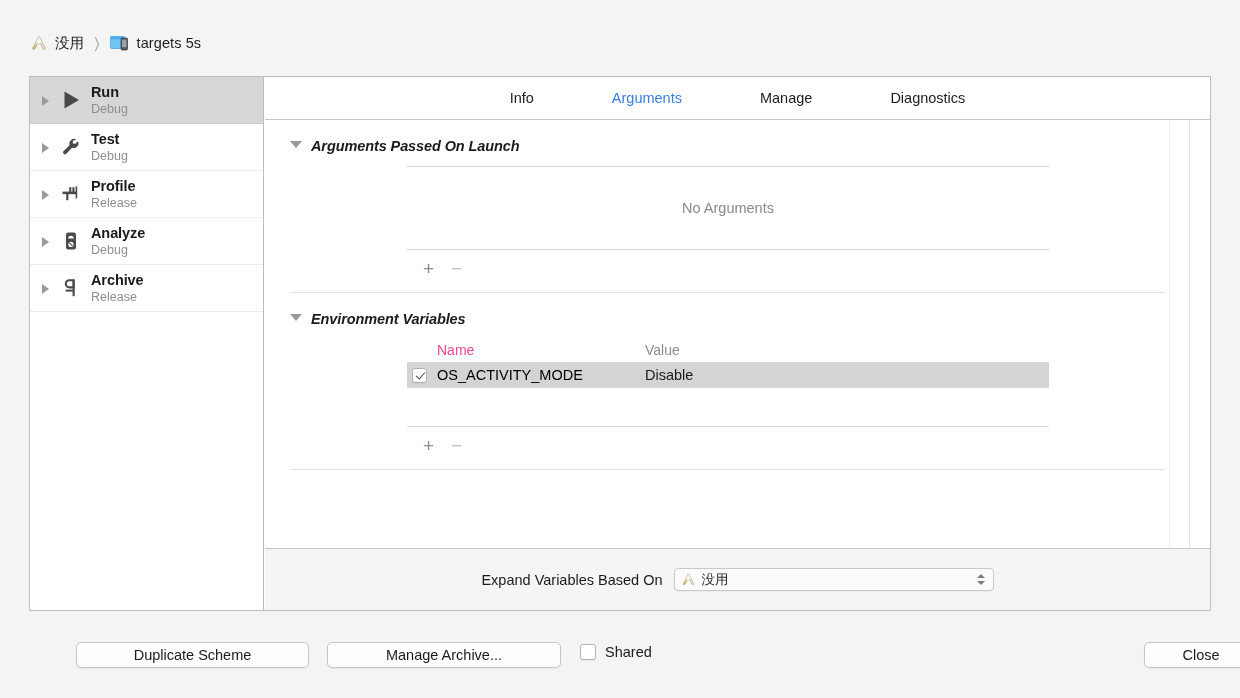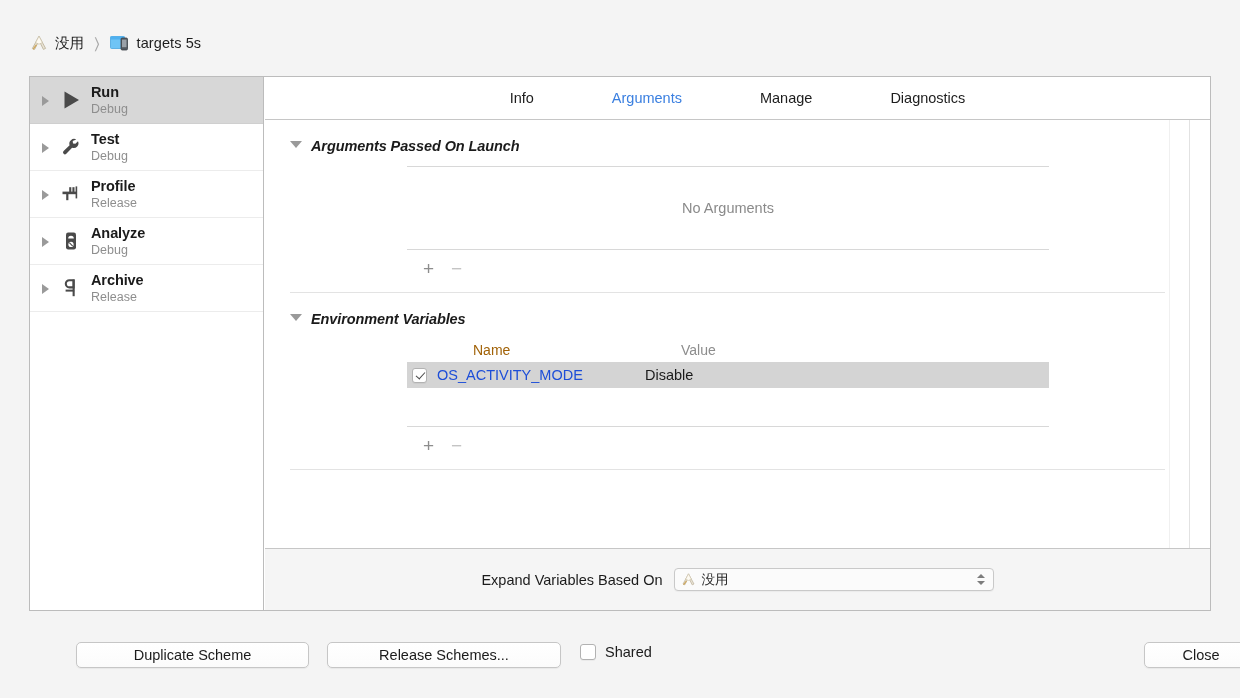--- a/index.html
+++ b/index.html
@@ -146,41 +146,41 @@
   }
   .pm-btn { font-size: 19px; line-height: 19px; color: #8d8d8d; font-weight: 300; }
   .pm-btn.dim { color: #c4c4c4; }
 
   .wide-rule { margin: 12px 0 0 25px; width: 875px; height: 1px; background: #e3e3e3; }
 
   .env-block { margin: 10px 0 0 142px; width: 642px; }
   .col-heads {
     display: flex; padding-left: 30px; height: 25px; align-items: center;
   }
-  .col-name { width: 208px; font-size: 14px; color: #a16207; margin-left: 36px; }
+  .col-name { width: 208px; font-size: 14px; color: #ec4899; }
   .col-value { font-size: 14px; color: #8d8d8d; }
   .env-row {
     display: flex; align-items: center;
     height: 26px; background: #d4d4d4;
     padding-left: 5px;
   }
   .checkbox {
     width: 15px; height: 15px; flex: 0 0 15px;
     background: #ffffff; border: 1px solid #b2b2b2; border-radius: 3px;
     position: relative; margin-right: 10px;
     box-shadow: 0 1px 0 rgba(0,0,0,.04);
   }
   .checkbox.checked::after {
     content: "";
     position: absolute; left: 4.5px; top: 1px;
     width: 4px; height: 8px;
     border: solid #4a4a4a; border-width: 0 1.8px 1.8px 0;
     transform: rotate(42deg);
   }
-  .env-name { width: 208px; font-size: 14.5px; color: #1d4ed8; }
+  .env-name { width: 208px; font-size: 14.5px; color: #000000; }
   .env-value { font-size: 14.5px; color: #1b1b1b; }
   .env-spacer { height: 38px; }
 
   
   .pane-footer {
     flex: 0 0 62px; height: 62px;
     border-top: 1px solid #c6c6c6;
     background: #f5f5f5;
     display: flex; align-items: center; justify-content: center;
     gap: 11px;
@@ -413,19 +413,19 @@
               <i class="down"></i>
           </span>
         </div>
       </div>
     </div>
   </div>
 </div>
 
 <div class="btnbar">
   <div class="btn" id="btn-duplicate">Duplicate Scheme</div>
-  <div class="btn" id="btn-manage">Release Schemes...</div>
+  <div class="btn" id="btn-manage">Manage Archive...</div>
   <div class="shared-wrap">
     <span class="shared-box"></span>
     <span class="shared-label">Shared</span>
   </div>
   <div class="btn" id="btn-close">Close</div>
 </div>
 
 </body></html>

